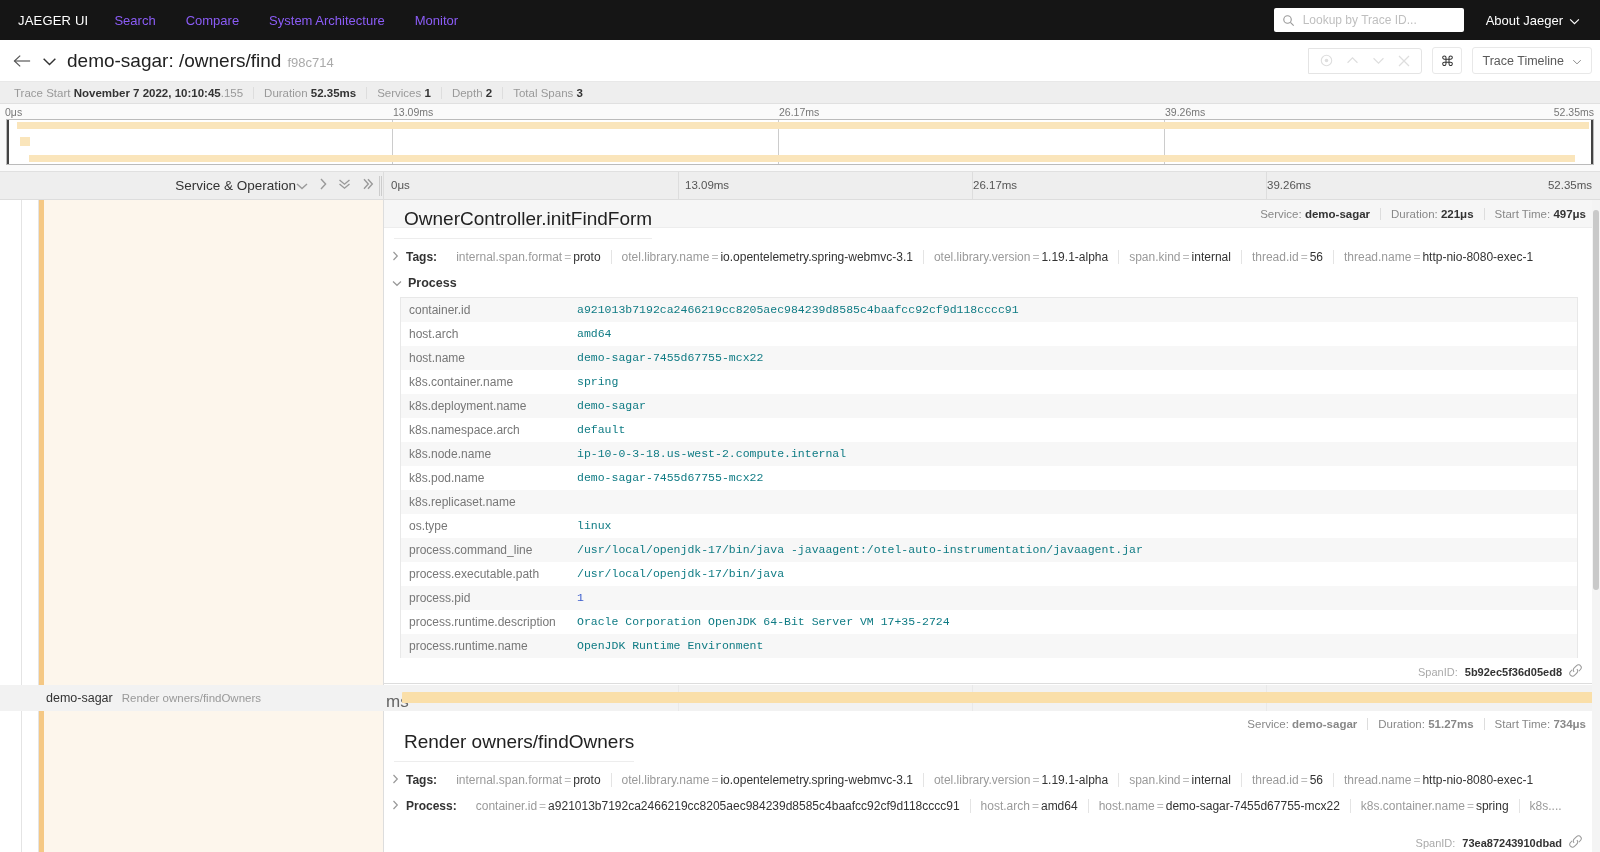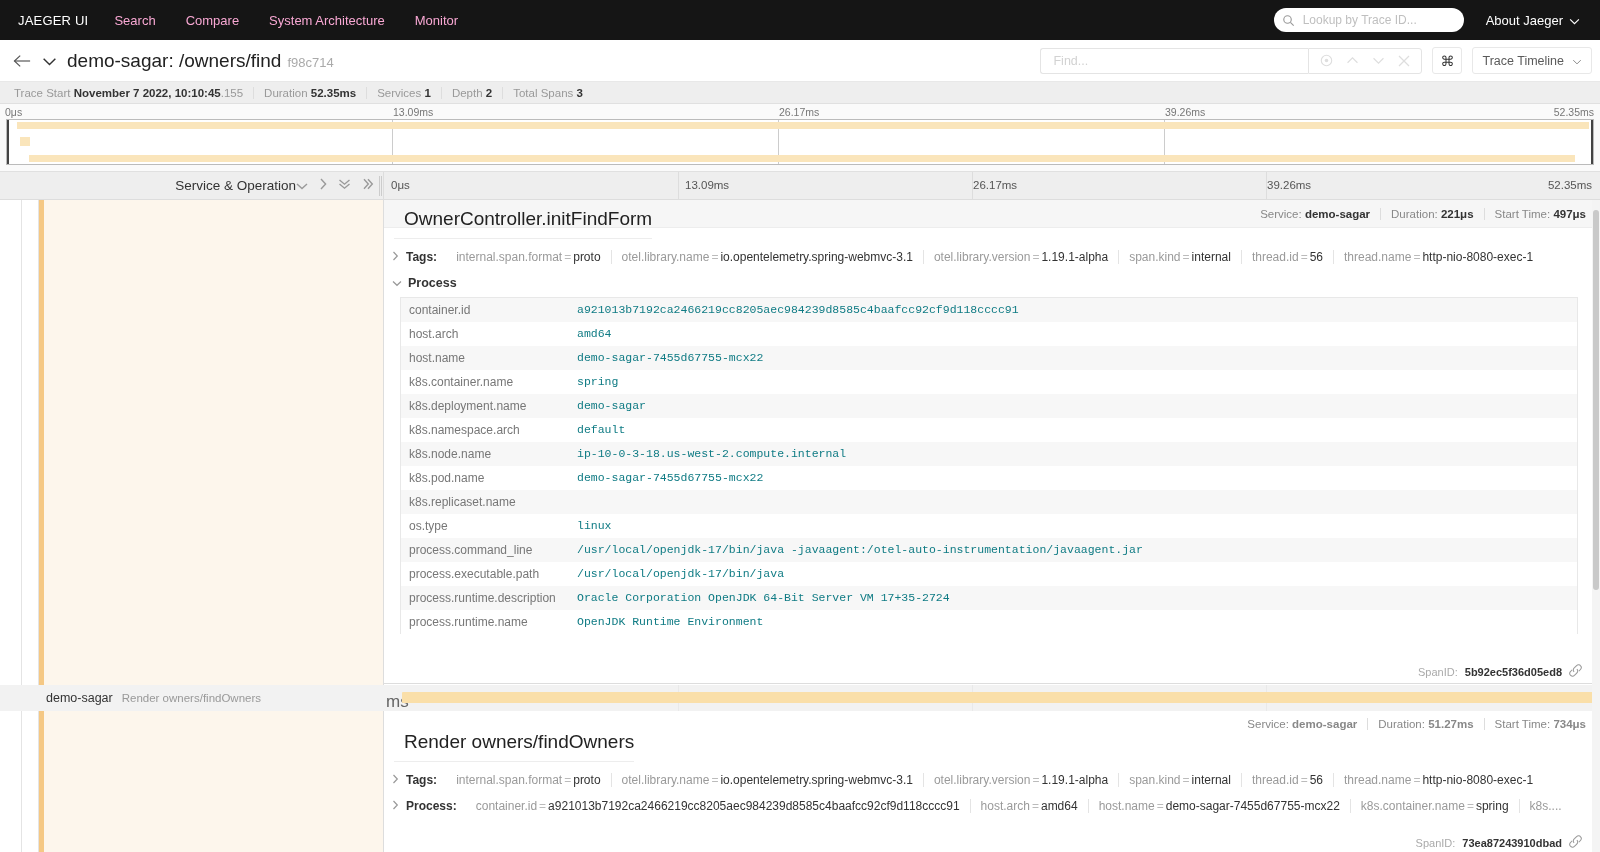--- a/index.html
+++ b/index.html
@@ -24,30 +24,30 @@
   }
   .topnav .brand {
     font-size: 13px;
     letter-spacing: .2px;
     color: #fff;
     margin-right: 26px;
     cursor: pointer;
   }
   .topnav .navitem {
     font-size: 13px;
-    color: #f9a8d4;
+    color: #8b5cf6;
     margin-right: 30px;
     cursor: pointer;
   }
   .topnav .spacer { flex: 1; }
   .lookup {
     width: 190px;
     height: 24px;
     background: #fff;
-    border-radius: 12px;
+    border-radius: 2px;
     display: flex;
     align-items: center;
     padding: 8px 8px;
     margin-right: 22px;
   }
   .lookup .mag { margin-right: 6px; display:flex; }
   .lookup input {
     border: 0; outline: 0;
     font-size: 12px;
     font-family: "Liberation Sans", sans-serif;
@@ -328,23 +328,20 @@
     <span class="chev">
       <svg width="15" height="9" viewBox="0 0 16 10">
           <path d="M1.5 2 L8 8.3 L14.5 2" stroke="#333" stroke-width="1.6" fill="none"></path>
         </svg>
     </span>
     <div class="ttitle">
       <span class="svc">demo-sagar:</span><span class="op"> /owners/find</span><span class="tid">f98c714</span>
     </div>
   </div>
   <div class="hspacer"></div>
-  <div class="findbox">
-    <input placeholder="Find..." style="">
-  </div>
   <div class="findctrls">
     <span class="fic">
       <svg width="13" height="13" viewBox="0 0 14 14">
           <circle cx="7" cy="7" r="5.6" stroke="#dedede" stroke-width="1.2" fill="none"></circle>
           <circle cx="7" cy="7" r="1.9" fill="#dedede"></circle>
         </svg>
     </span>
     <span class="fic">
       <svg width="13" height="9" viewBox="0 0 14 10">
           <path d="M1.5 7.5 L7 2 L12.5 7.5" stroke="#dedede" stroke-width="1.3" fill="none"></path>
@@ -551,20 +548,24 @@
             <div class="kcell">os.type</div>
             <div class="vcell">linux</div>
           </div>
         <div class="kvrow">
             <div class="kcell">process.command_line</div>
             <div class="vcell">/usr/local/openjdk-17/bin/java -javaagent:/otel-auto-instrumentation/javaagent.jar</div>
           </div>
         <div class="kvrow">
             <div class="kcell">process.executable.path</div>
             <div class="vcell">/usr/local/openjdk-17/bin/java</div>
+          </div>
+        <div class="kvrow">
+            <div class="kcell">process.pid</div>
+            <div class="vcell num">1</div>
           </div>
         <div class="kvrow">
             <div class="kcell">process.runtime.description</div>
             <div class="vcell">Oracle Corporation OpenJDK 64-Bit Server VM 17+35-2724</div>
           </div>
         <div class="kvrow">
             <div class="kcell">process.runtime.name</div>
             <div class="vcell">OpenJDK Runtime Environment</div>
           </div>
       </div>

